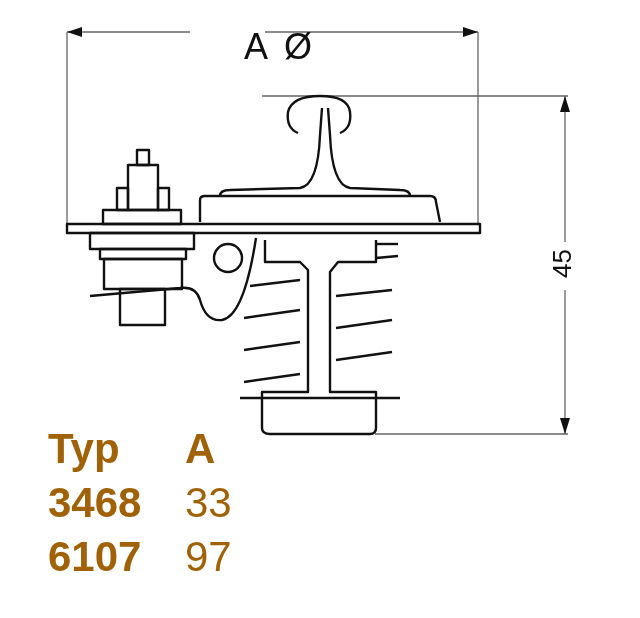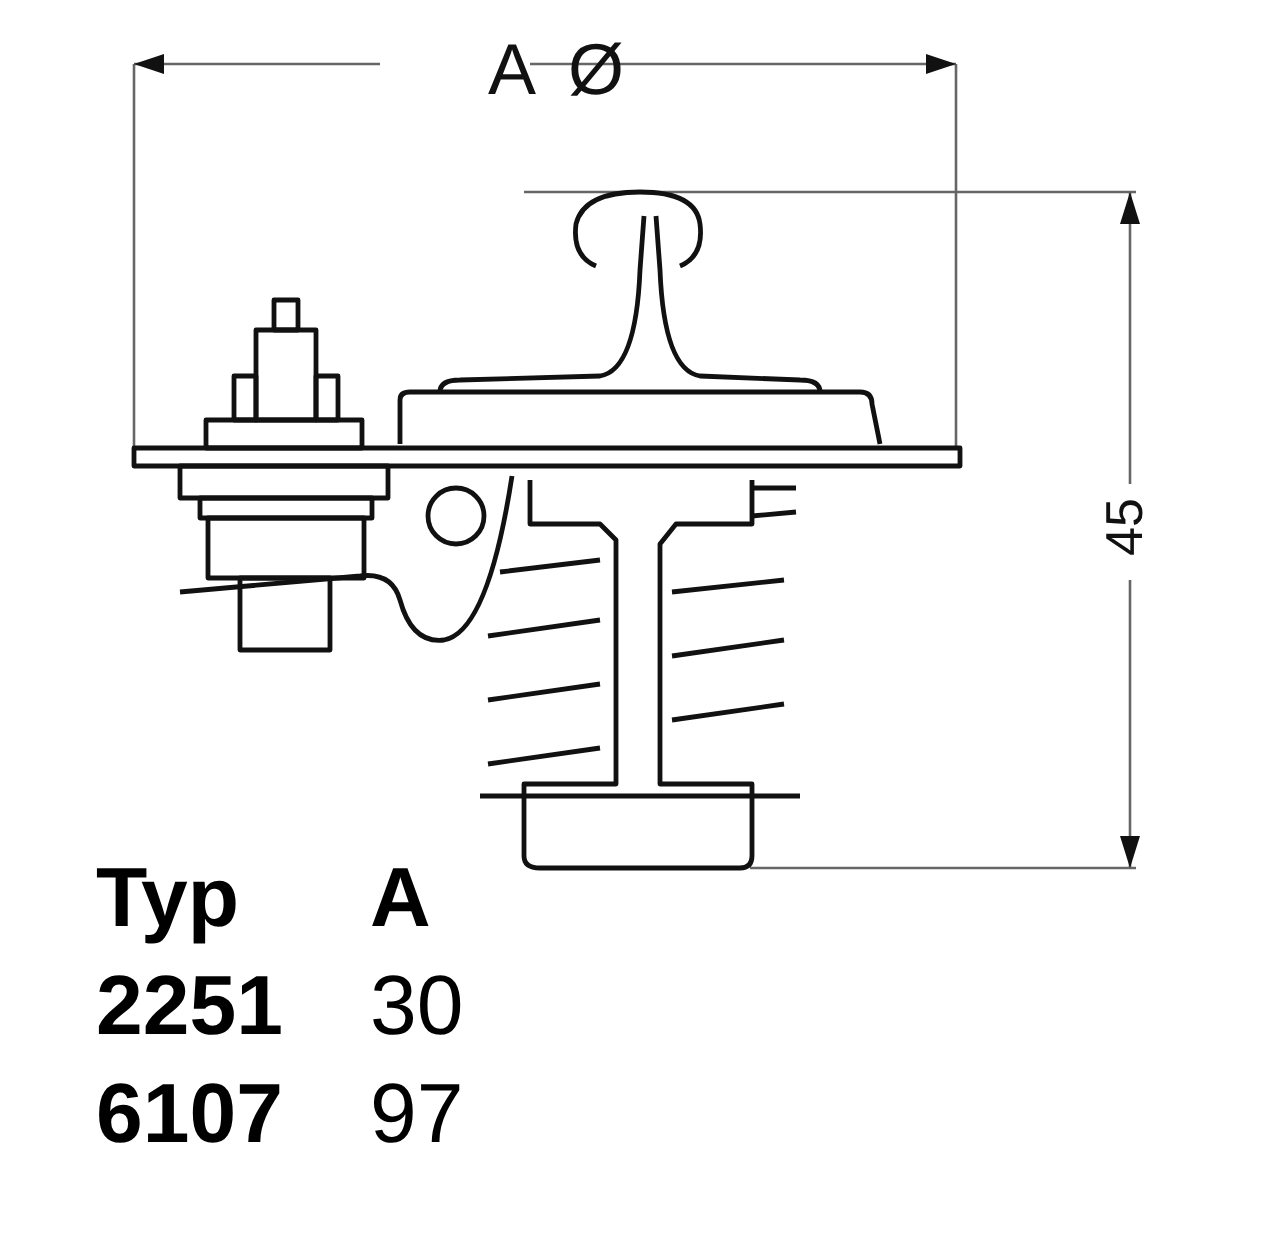--- a/index.html
+++ b/index.html
@@ -1,21 +1,21 @@
 <!DOCTYPE html>
 <html><head>
 <meta charset="utf-8">
 <style>
   html, body { margin:0; padding:0; background:#ffffff; }
   body { width:640px; height:618px; position:relative; overflow:hidden; font-family:"Liberation Sans", sans-serif; }
   svg.drawing { position:absolute; left:0; top:0; }
   .dimlabel { position:absolute; font-family:"Liberation Sans", sans-serif; color:#111; }
-  .dim-a { left:244px; top:14px; font-size:36px; letter-spacing:4px; }
+  .dim-a { left:244px; top:26px; font-size:36px; letter-spacing:4px; }
   .dim-h { left:548px; top:248px; font-size:26px; transform:rotate(-90deg); transform-origin:center; }
-  .table { position:absolute; left:48px; top:422px; font-family:"Liberation Sans", sans-serif; color:#000000; }
+  .table { position:absolute; left:48px; top:422px; font-family:"Liberation Sans", sans-serif; color:#a16207; }
   .row { display:flex; height:54px; align-items:center; }
   .c1 { width:137px; font-size:42px; font-weight:bold; }
   .c2 { font-size:42px; }
   .hdr .c2 { font-weight:bold; }
 </style>
 </head>
 <body>
 
 <svg class="drawing" width="640" height="618" viewBox="0 0 640 618">
   <g fill="none" stroke="#666" stroke-width="1.3">
@@ -75,20 +75,20 @@
 
 <div class="dimlabel dim-a">A Ø</div>
 <div class="dimlabel dim-h">45</div>
 
 <div class="table">
   <div class="row hdr">
     <span class="c1">Typ</span>
     <span class="c2">A</span>
   </div>
   <div class="row">
-    <span class="c1">2251</span>
-    <span class="c2">30</span>
+    <span class="c1">3468</span>
+    <span class="c2">33</span>
   </div>
   <div class="row">
     <span class="c1">6107</span>
     <span class="c2">97</span>
   </div>
 </div>
 
 </body></html>

